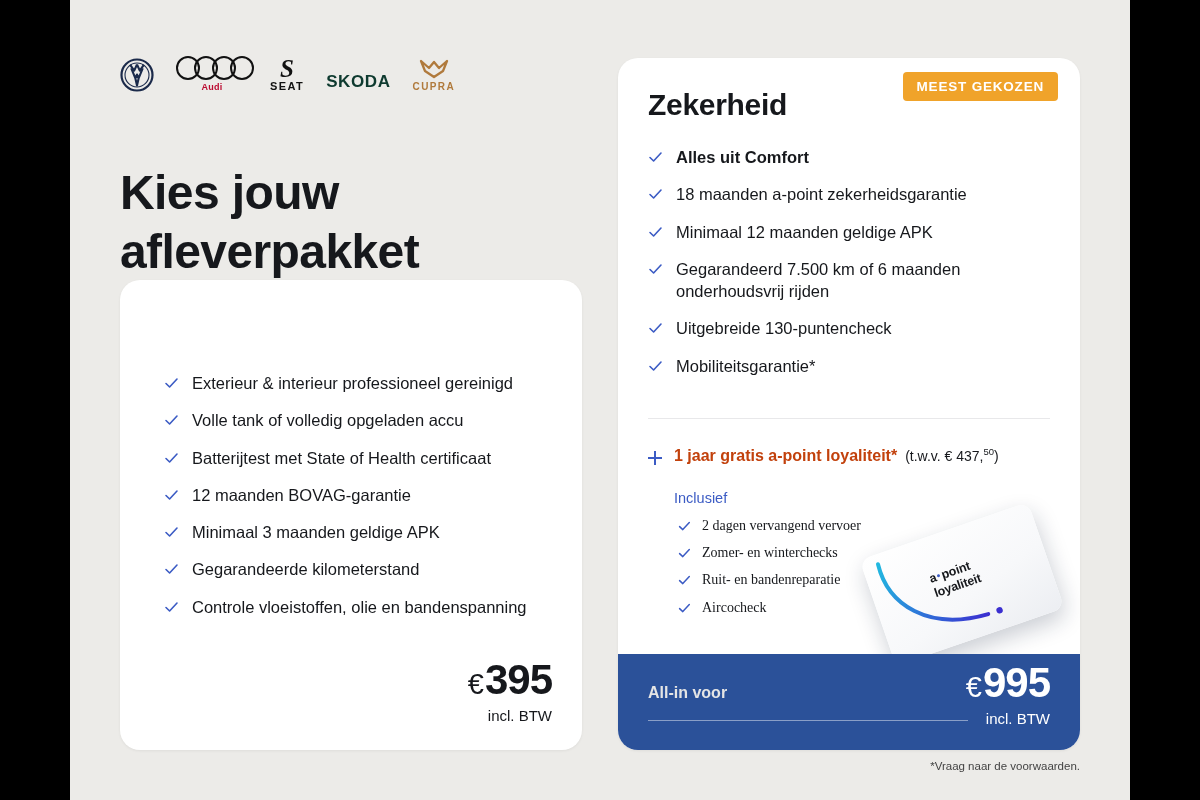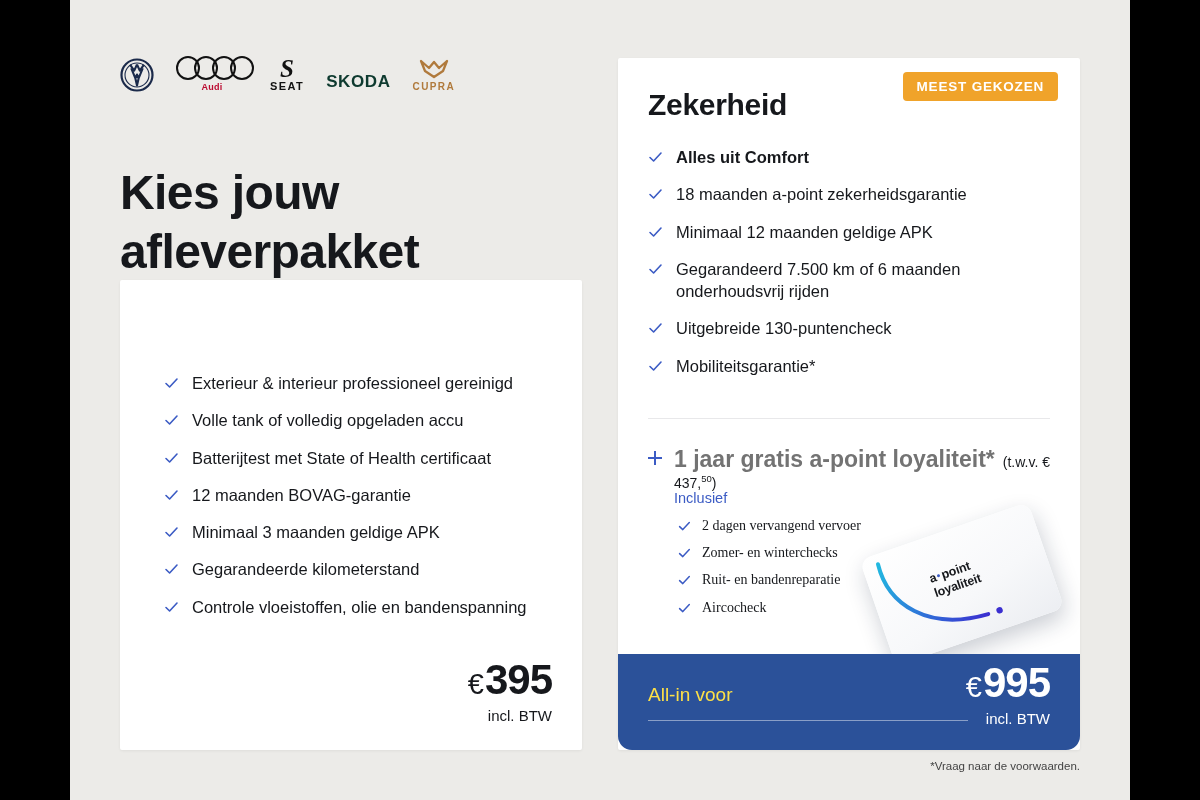--- a/index.html
+++ b/index.html
@@ -27,21 +27,21 @@
   .seat-mark{font-size:25px;font-weight:bold;color:#111;line-height:.85;font-family:"Liberation Serif",serif;font-style:italic;}
   .seat-word{font-size:11px;font-weight:bold;color:#111;letter-spacing:1.4px;margin-top:1px;text-align:right;}
   .skoda-word{font-size:17px;font-weight:bold;color:#0e3a2f;letter-spacing:.6px;}
   .cupra-word{font-size:10px;font-weight:bold;color:#b07a3c;letter-spacing:1.4px;margin-top:2px;}
 
   
   .headline{position:absolute;left:50px;top:132px;width:470px;
     font-size:48px;line-height:1.22;font-weight:bold;color:#16181c;letter-spacing:-.6px;}
 
   
-  .card{position:absolute;background:#fff;border-radius:2px;box-shadow:0 1px 3px rgba(0,0,0,.06);}
+  .card{position:absolute;background:#fff;border-radius:20px;box-shadow:0 1px 3px rgba(0,0,0,.06);}
   .card-comfort{left:50px;top:280px;width:462px;height:470px;}
   .card-zeker{left:548px;top:58px;width:462px;height:692px;overflow:hidden;}
 
   .card-title{font-size:30px;font-weight:bold;color:#16181c;letter-spacing:-.3px;}
   .comfort-title{position:absolute;left:30px;top:30px;}
   .zeker-title{position:absolute;left:30px;top:30px;}
 
   .badge{position:absolute;right:22px;top:14px;background:#f0a32a;color:#fff;
     font-size:13.5px;font-weight:bold;letter-spacing:.8px;padding:7px 14px;border-radius:4px;}
 
@@ -58,21 +58,21 @@
   .zeker-list li .txt{font-size:17.5px;}
 
   .divider{position:absolute;left:30px;width:402px;height:1px;background:#e8e8ea;}
   .div-1{top:360px;}
 
   .plusrow{position:absolute;left:30px;top:388px;width:412px;display:flex;align-items:flex-start;gap:12px;}
   .plus-ic{flex:0 0 auto;width:14px;height:14px;margin-top:5px;position:relative;}
   .plus-ic:before,.plus-ic:after{content:"";position:absolute;background:#3b5bc4;}
   .plus-ic:before{left:0;top:6px;width:14px;height:2px;}
   .plus-ic:after{left:6px;top:0;width:2px;height:14px;}
-  .plus-main{font-size:23px;font-weight:bold;color:#737373;}
+  .plus-main{font-size:16px;font-weight:bold;color:#c2410c;}
   .plus-note{font-size:14px;color:#16181c;margin-left:8px;font-weight:normal;}
   .plus-note sup{font-size:9.5px;vertical-align:super;}
 
   .incl-label{position:absolute;left:56px;top:432px;font-size:14.5px;color:#3b5bc4;}
   .subfeat{position:absolute;left:56px;top:455px;width:330px;list-style:none;margin:4px;padding:0;font-family:Liberation Serif, serif;}
   .subfeat li{display:flex;align-items:flex-start;gap:11px;margin-bottom:9px;}
   .subfeat li .txt{font-size:14px;color:#16181c;line-height:1.3;}
   .chk-sm{flex:0 0 auto;width:13px;height:13px;margin-top:2px;}
 
   
@@ -81,21 +81,21 @@
     border-radius:11px;transform:rotate(-19deg);
     box-shadow:0 9px 22px rgba(20,30,60,.22);overflow:hidden;}
   .loyal-card svg{position:absolute;left:0;top:0;}
   .loyal-txt{position:absolute;left:60px;top:34px;font-size:12.5px;font-weight:bold;
     color:#16181c;line-height:1.2;letter-spacing:-.2px;}
   .loyal-dot{display:inline-block;width:3.5px;height:3.5px;border-radius:50%;background:#3b5bc4;vertical-align:middle;margin:0 1.5px 2px 1px;}
 
   
   .bluebar{position:absolute;left:0;bottom:0;width:462px;height:96px;background:#2b5199;
     border-radius:0 0 14px 14px;}
-  .allin{position:absolute;left:30px;top:30px;font-size:19px;color:#fde047;}
+  .allin{position:absolute;left:30px;top:30px;font-size:16px;color:#e5e5e5;font-weight:bold;}
   .allin-rule{position:absolute;left:30px;top:66px;width:320px;height:1px;background:rgba(255,255,255,.45);}
   .blue-price{position:absolute;right:30px;top:8px;text-align:right;color:#fff;}
 
   
   .price{font-size:42px;font-weight:bold;letter-spacing:-1px;line-height:1;}
   .price .eur{font-size:29px;font-weight:normal;margin-right:1px;letter-spacing:0;}
   .price-sub{font-size:15px;margin-top:6px;}
   .comfort-price{position:absolute;right:30px;bottom:26px;text-align:right;color:#16181c;}
 
   .footnote{position:absolute;right:50px;top:760px;font-size:11.5px;color:#444;}

